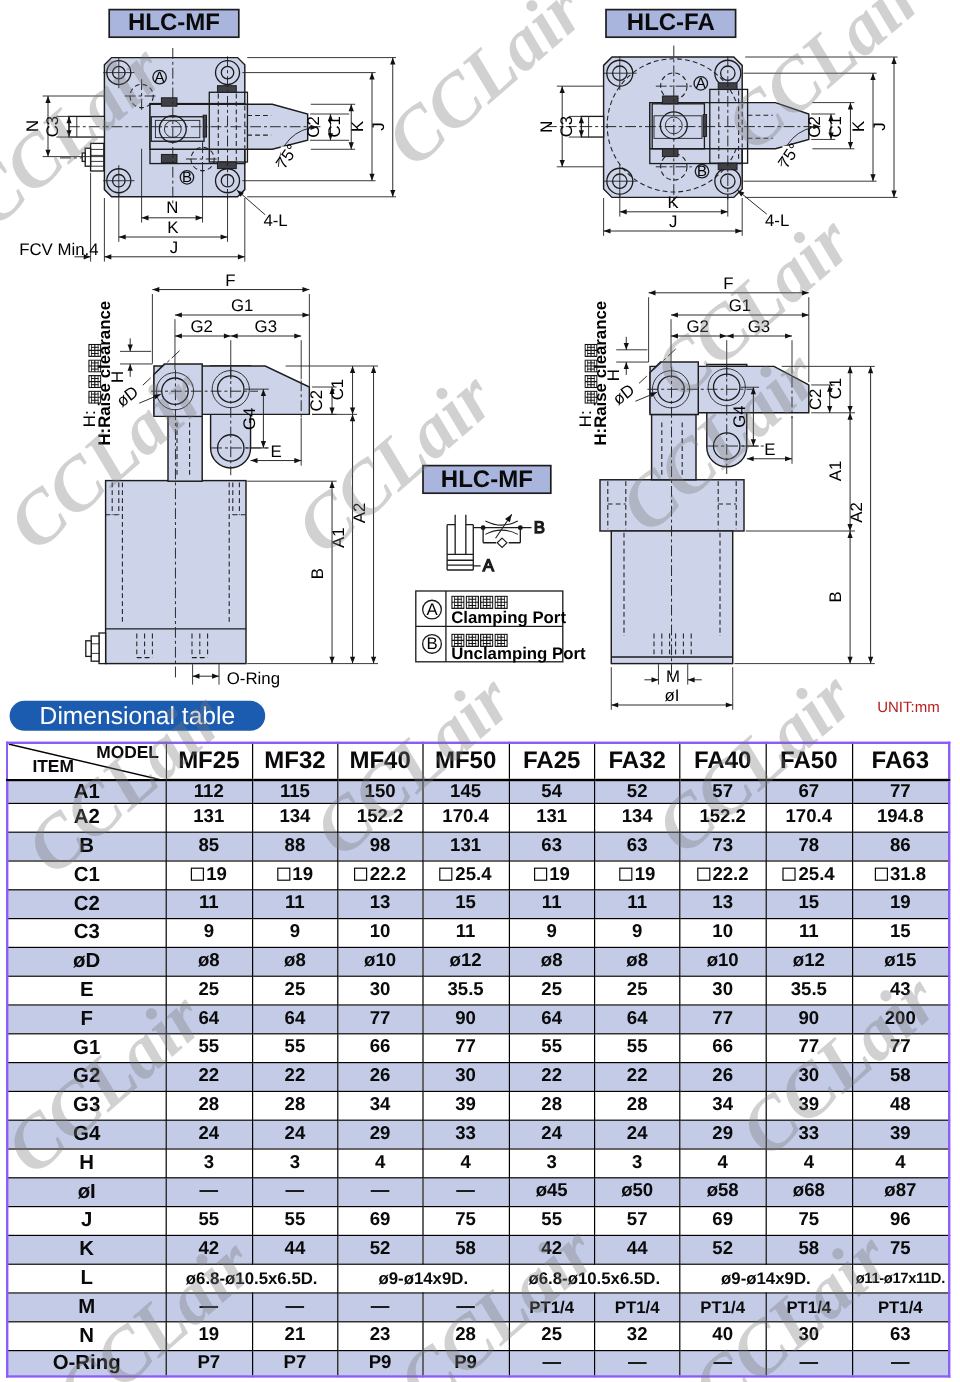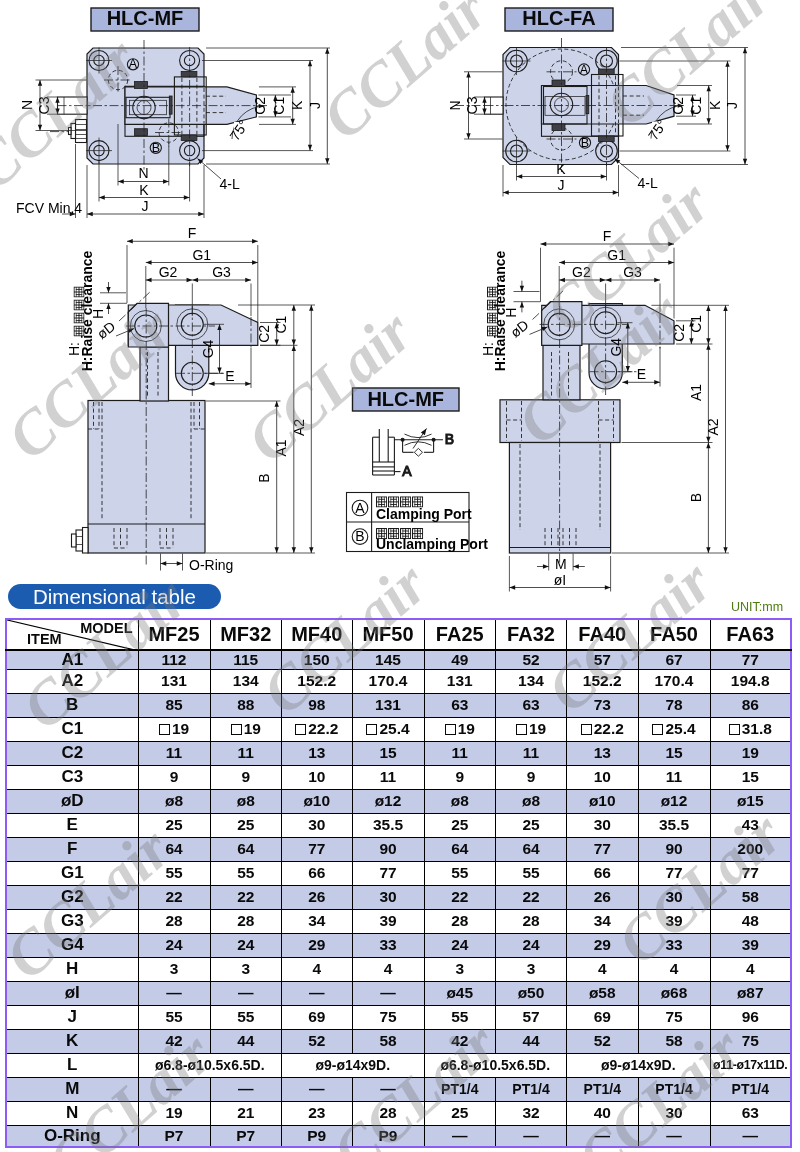--- a/index.html
+++ b/index.html
@@ -16,21 +16,21 @@
 #dimtbl th.coh{font-size:20px}
 #dimtbl td.lab{font-size:17px}
 #dimtbl td{font-size:15.5px}
 tr.b{background:#c3cbe6}
 #diag{position:relative;background:#fff}
 #diag .model{position:absolute;top:1px;right:5px;font-size:14.5px}
 #diag .item{position:absolute;bottom:2px;left:20px;font-size:14.5px}
 .sq{display:inline-block;width:9px;height:9px;border:1.7px solid #0a0a0a;margin-right:2px;vertical-align:-1px}
 
 #pill{position:absolute;left:8px;top:584px;width:213px;height:25px;background:#1b5cb0;border-radius:13px;color:#fff;font-size:20.5px;font-weight:normal;text-align:center;line-height:25px}
-#unit{position:absolute;left:731px;top:600px;font-size:12.5px;color:#4d7c0f}
+#unit{position:absolute;left:731px;top:582px;font-size:12.5px;color:#b91c1c}
 
 .wm{position:absolute;font-family:"Liberation Serif",serif;font-style:italic;font-weight:bold;font-size:62px;color:rgba(120,120,120,0.34);transform:rotate(-41deg);white-space:nowrap;z-index:5;line-height:1}
 </style>
 </head>
 <body>
 
 <div id="pill">Dimensional table</div>
 
 <div id="unit">UNIT:mm</div>
 
@@ -65,21 +65,21 @@
         <th class="coh">FA40</th>
         <th class="coh">FA50</th>
         <th class="coh">FA63</th>
       </tr>
 <tr class="b r1">
         <td class="lab">A1</td>
         <td>112</td>
         <td>115</td>
         <td>150</td>
         <td>145</td>
-        <td>49</td>
+        <td>54</td>
         <td>52</td>
         <td>57</td>
         <td>67</td>
         <td>77</td>
       </tr>
 <tr>
         <td class="lab">A2</td>
         <td>131</td>
         <td>134</td>
         <td>152.2</td>

